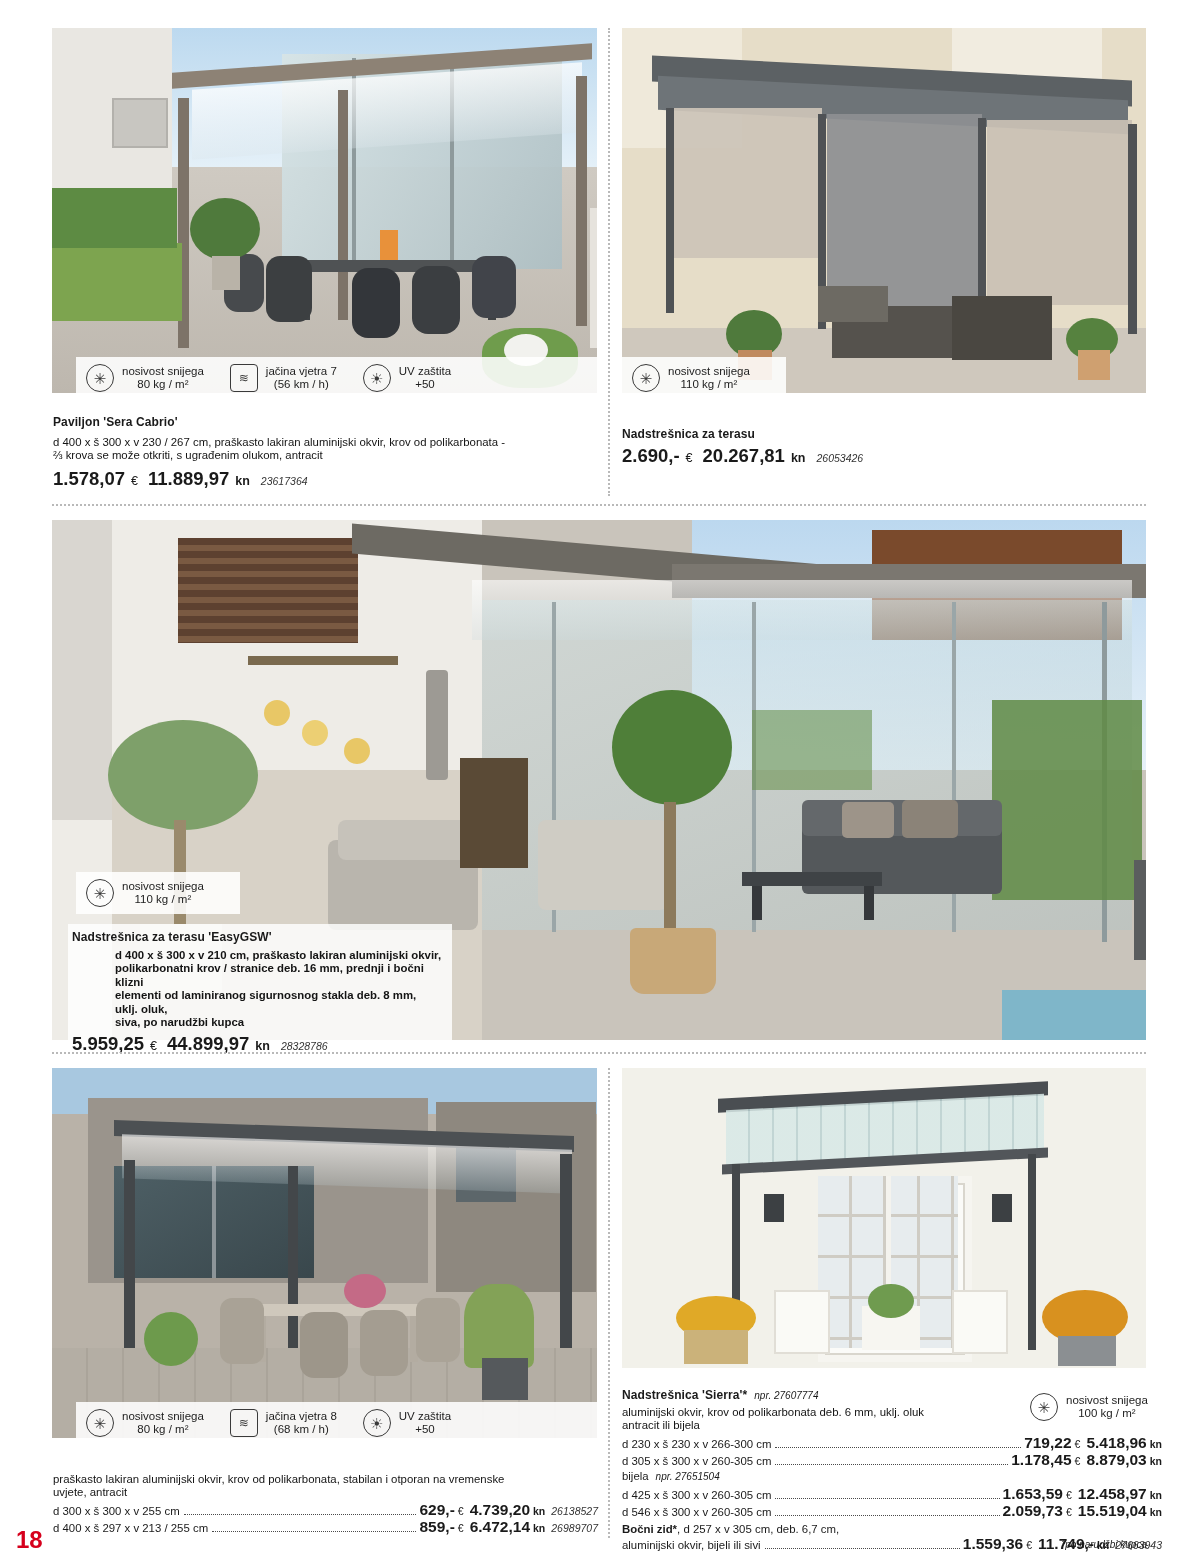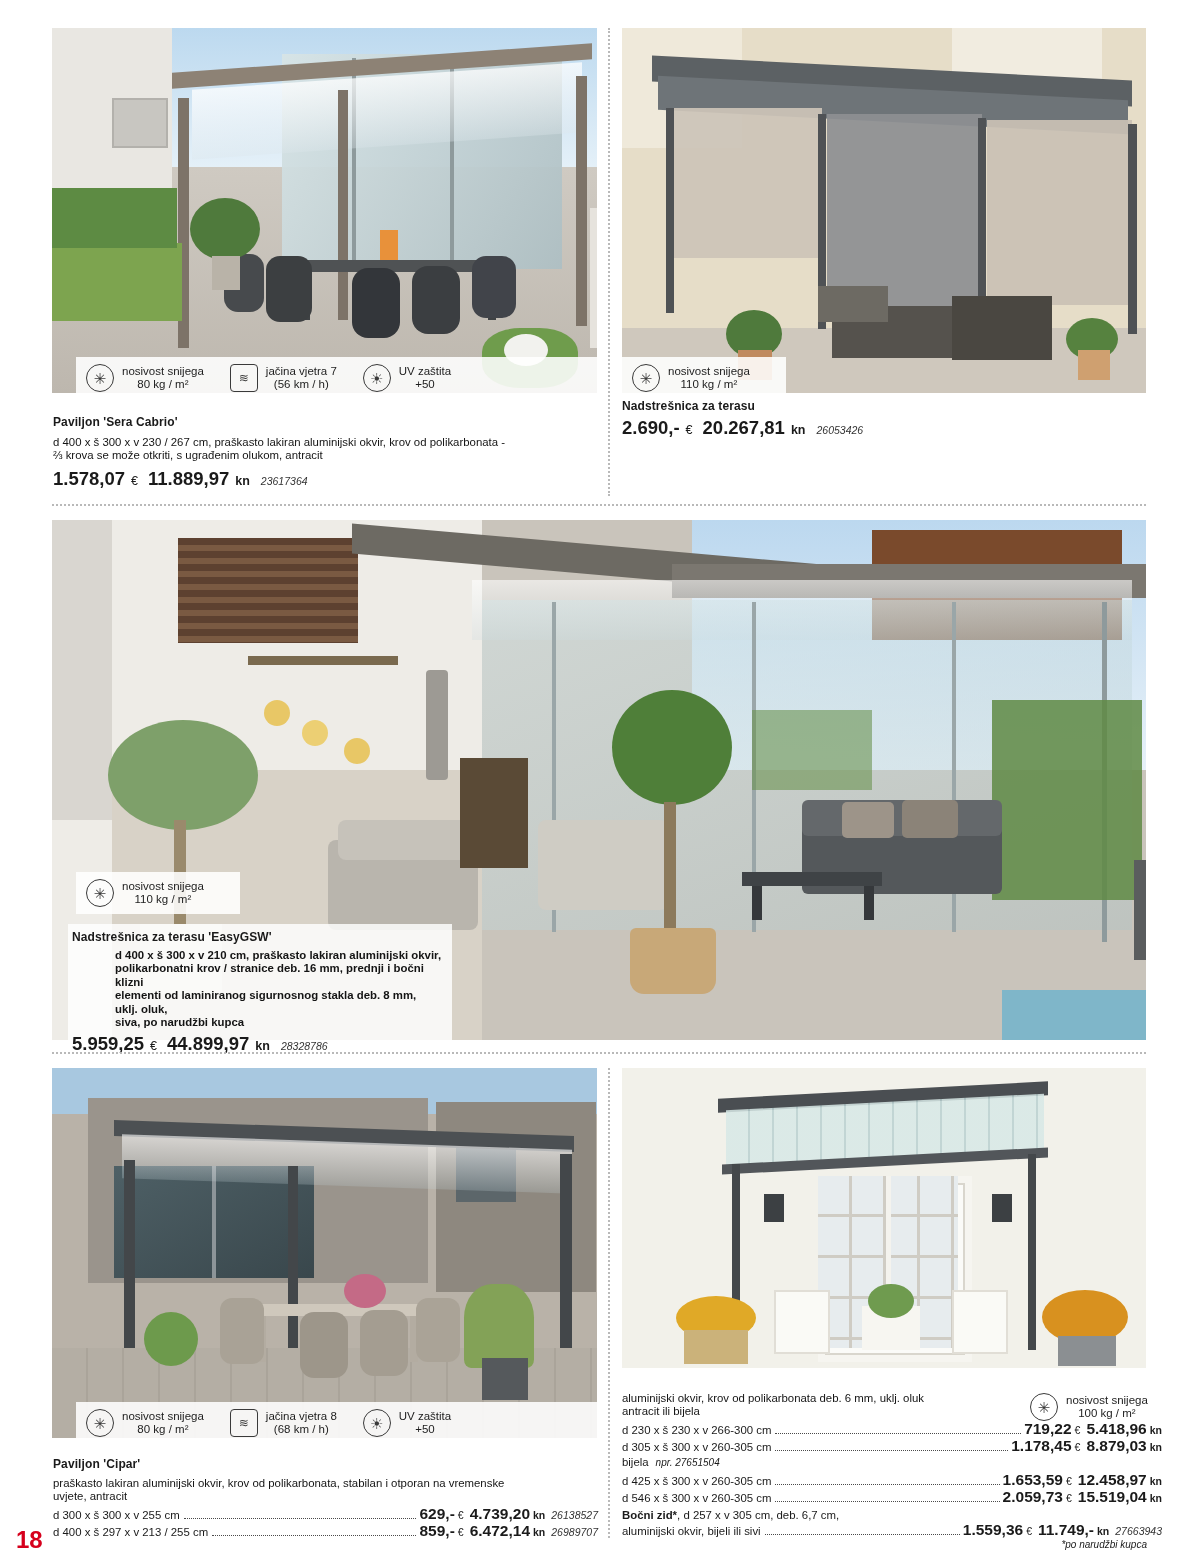--- a/index.html
+++ b/index.html
@@ -169,21 +169,21 @@
     <div style="position:absolute;left:456px;top:322px;width:32px;height:30px;background:#cfa070;"></div>
   </div>
   <div class="badges" style="left:622px;top:357px;width:140px;">
     <div class="badge">
       <span class="gl">✳</span>
       <span class="bt">nosivost snijega
 110 kg / m²</span>
     </div>
   </div>
 
-  <div style="position:absolute;left:622px;top:399px;width:540px;">
+  <div style="position:absolute;left:622px;top:427px;width:540px;">
     <div class="title">Nadstrešnica za terasu</div>
     <div class="price-line" style="margin-top:4px;">
       <span class="p-eur">2.690,-</span>
       <span class="p-cur">€</span>
       <span class="p-kn" style="margin-left:4px;">20.267,81</span>
       <span class="p-kn-u">kn</span>
       <span class="art">26053426</span>
     </div>
   </div>
 
@@ -321,22 +321,21 @@
 (68 km / h)</span>
     </div>
     <div class="badge">
       <span class="gl">☀</span>
       <span class="bt">UV zaštita
 +50</span>
     </div>
   </div>
 
   <div style="position:absolute;left:53px;top:1457px;width:545px;">
-    <div class="title">Paviljon 'Cipar'</div>
-    <div class="desc" style="margin-top:6px;">
+    <div class="desc" style="margin-top:16px;">
       <div>praškasto lakiran aluminijski okvir, krov od polikarbonata, stabilan i otporan na vremenske</div>
       <div>uvjete, antracit</div>
     </div>
     <div class="rows">
       <div class="row">
         <span class="lbl">d 300 x š 300 x v 255 cm</span>
         <span class="lead"></span>
         <span class="v1">629,-</span>
         <span class="c1">€</span>
         <span class="v2">4.739,20</span>
@@ -387,20 +386,24 @@
 
   <div class="badges" style="left:1020px;top:1386px;width:140px;background:transparent;">
     <div class="badge">
       <span class="gl">✳</span>
       <span class="bt">nosivost snijega
 100 kg / m²</span>
     </div>
   </div>
 
   <div style="position:absolute;left:622px;top:1388px;width:540px;">
+    <div style="display:flex;align-items:baseline;gap:7px;">
+      <span class="title">Nadstrešnica 'Sierra'*</span>
+      <span class="small-it">npr. 27607774</span>
+    </div>
     <div class="desc" style="margin-top:4px;">
       <div>aluminijski okvir, krov od polikarbonata deb. 6 mm, uklj. oluk</div>
       <div>antracit ili bijela</div>
     </div>
 
     <div class="rows">
       <div class="row">
         <span class="lbl">d 230 x š 230 x v 266-300 cm</span>
         <span class="lead"></span>
         <span class="v1">719,22</span>

